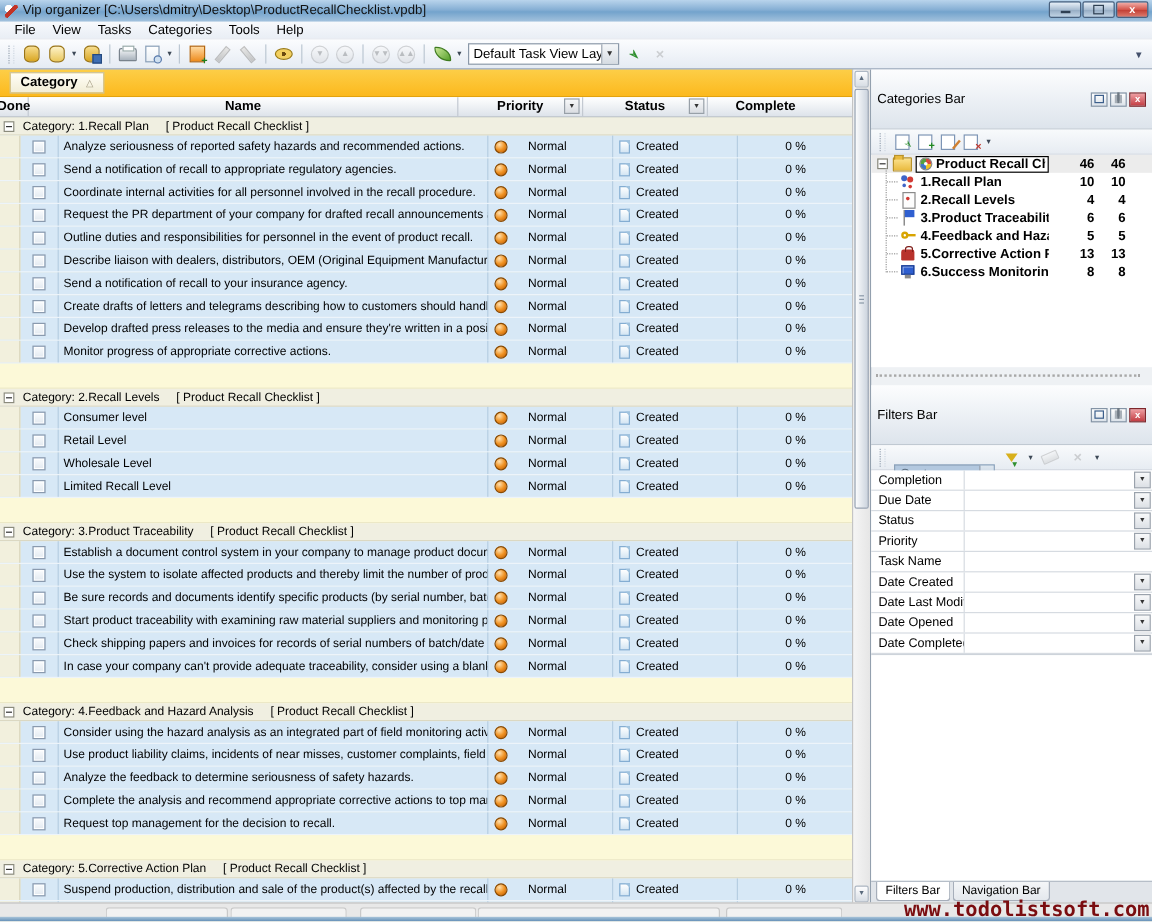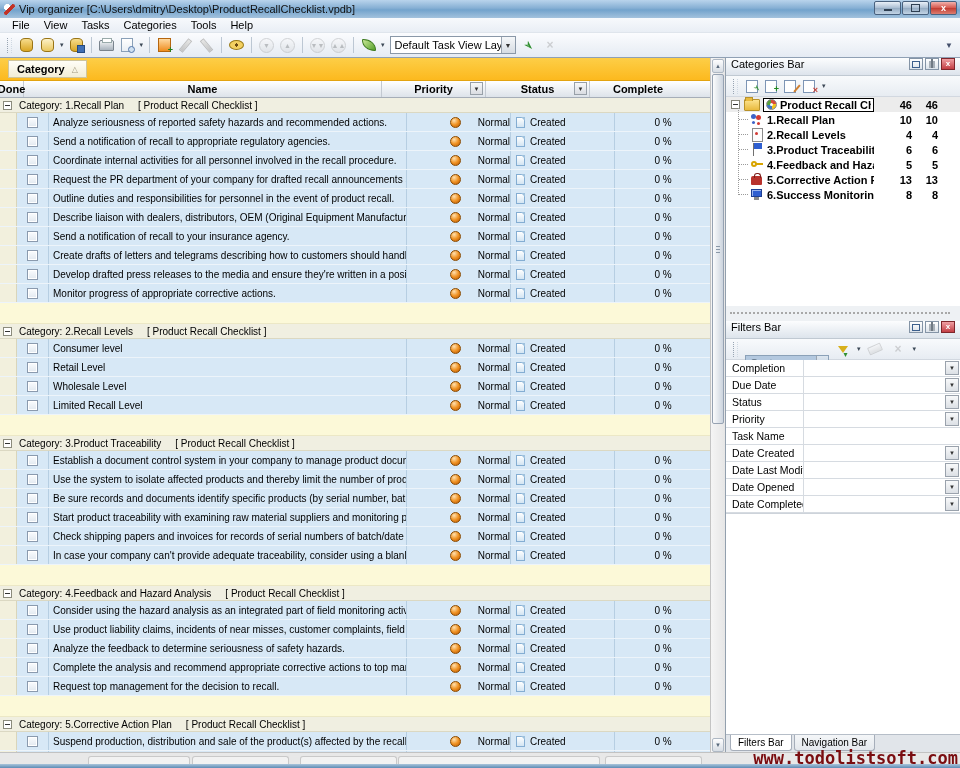--- a/index.html
+++ b/index.html
@@ -89,21 +89,21 @@
   .expander{width:9px;height:9px;box-sizing:border-box;border:1px solid #8b8b7c;background:#fff;
     margin-left:3px;position:relative;flex:none;}
   .expander::after{content:'';position:absolute;left:1px;right:1px;top:3px;height:1px;background:#333;}
   .g-label{margin-left:7px;white-space:nowrap;}
   .g-suffix{margin-left:14px;white-space:nowrap;}
   .task-row{height:18px;display:flex;background:#d7e8f6;border-bottom:1px solid #edf4fa;}
   .cell{display:flex;align-items:center;box-sizing:border-box;border-right:1px solid #b6cee2;overflow:hidden;}
   .c-gutter{width:16px;flex:none;background:#f2f0dd;border-right:1px solid #d9d5ba;}
   .c-done{width:32px;flex:none;justify-content:center;}
   .c-name{width:358px;flex:none;padding-left:4px;white-space:nowrap;}
-  .c-priority{width:104px;flex:none;gap:17px;padding-left:5px;justify-content:flex-end;}
+  .c-priority{width:104px;flex:none;gap:17px;padding-left:5px;}
   .c-status{width:104px;flex:none;gap:5px;padding-left:5px;}
   .c-complete{width:96px;flex:none;justify-content:center;border-right:none;}
   .checkbox{width:11px;height:11px;box-sizing:border-box;border:1px solid #8a9aae;
     background:linear-gradient(#fafcfe,#e2e9f0);box-shadow:inset 0 0 0 1px #fff;}
   .prio-icon{width:11px;height:11px;border-radius:50%;box-sizing:border-box;border:1px solid #8a4a00;
     background:radial-gradient(circle at 35% 28%,#ffe0ae,#f09324 50%,#b95600);flex:none;}
   .status-icon{width:9px;height:11px;box-sizing:border-box;border:1px solid #84add2;
     background:linear-gradient(#ffffff,#d3e5f3);position:relative;flex:none;}
   .status-icon::after{content:'';position:absolute;right:-1px;top:-1px;border-style:solid;
     border-width:0 4px 4px 0;border-color:transparent #9fc2de transparent transparent;}
@@ -117,21 +117,21 @@
     font-size:6px;color:#5a6a7c;box-sizing:border-box;}
   .vs-up{top:1px;} .vs-down{bottom:1px;}
   .vs-thumb{position:absolute;left:1px;right:1px;top:16px;height:350px;border:1px solid #96a2b2;
     border-radius:2px;background:linear-gradient(90deg,#fbfcfd,#ccd4de);box-sizing:border-box;}
   .vs-thumb::after{content:'';position:absolute;left:3px;right:3px;top:50%;height:1px;background:#8a98a8;
     box-shadow:0 -3px 0 #8a98a8,0 3px 0 #8a98a8;}
 
   
   .right{flex:1;display:flex;flex-direction:column;background:#eef1f4;border-left:1px solid #93a0ae;min-width:0;}
   .panel-title{height:17px;flex:none;background:linear-gradient(#fcfdfe,#dde4ec);
-    border-bottom:1px solid #c0c9d2;display:flex;padding:0 5px;font-size:11px;}
+    border-bottom:1px solid #c0c9d2;display:flex;align-items:center;padding:16px 5px;font-size:11px;}
   .pt-btns{margin-left:auto;display:flex;gap:2px;}
   .pt-btn{width:14px;height:12px;box-sizing:border-box;border:1px solid #8494a6;
     background:linear-gradient(#ffffff,#dce3ea);display:flex;align-items:center;justify-content:center;}
   .pt-restore::after{content:'';width:6px;height:5px;border:1px solid #3c5f8c;}
   .pt-pin::after{content:'';width:2px;height:7px;background:#70截7a84;background:#707a84;box-shadow:-2px 0 0 #a8b0b8,2px 0 0 #a8b0b8,0 -2px 0 #707a84;}
   .pt-close{background:linear-gradient(#ef9fa3,#c33e44);border-color:#7e262b;color:#fff;
     font-size:8px;font-weight:bold;line-height:8px;}
   .mini-toolbar{height:20px;flex:none;display:flex;align-items:center;gap:4px;padding:0 4px;
     background:linear-gradient(#f8fafc,#e7ecf2);border-bottom:1px solid #d2d8e0;}
   .mi{width:15px;height:14px;position:relative;flex:none;}

